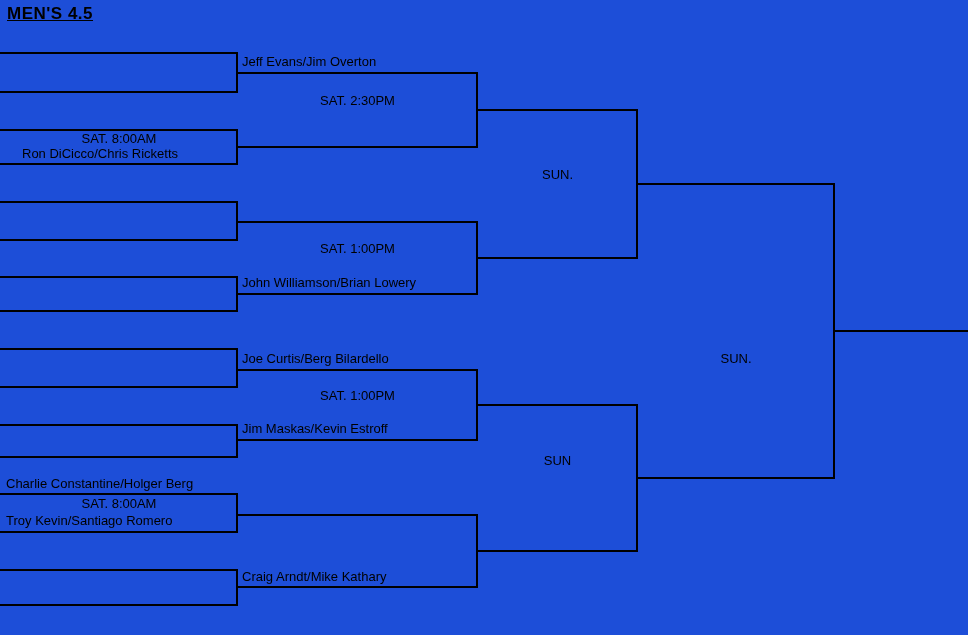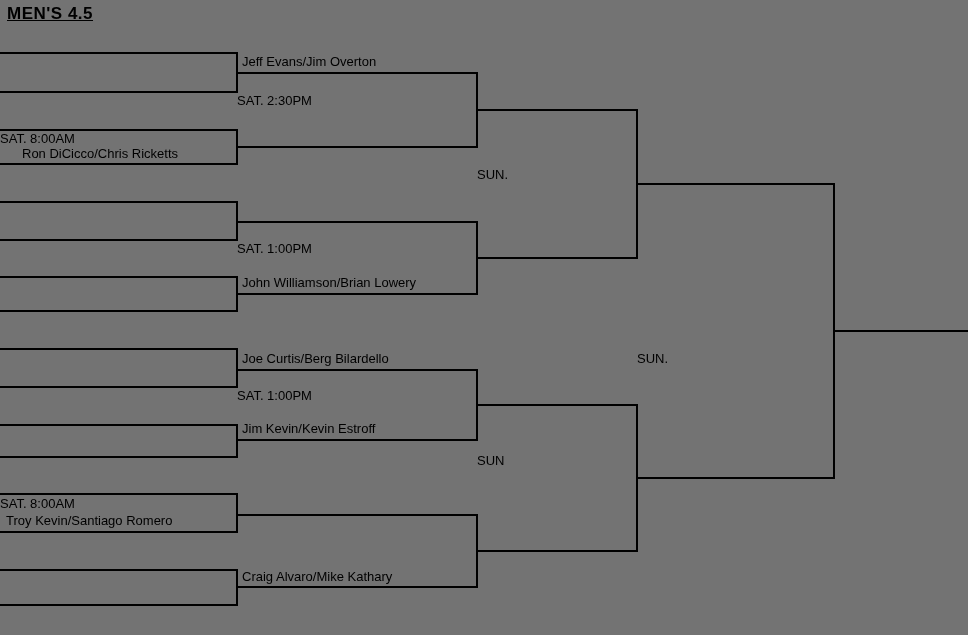--- a/index.html
+++ b/index.html
@@ -1,34 +1,34 @@
 <!DOCTYPE html>
 <html><head>
 <meta charset="utf-8">
 <style>
   html, body { margin: 0; padding: 0; background: #ffffff; }
   #bracket {
     position: relative;
     width: 968px;
     height: 635px;
-    background: #737373;
+    background: #1d4ed8;
     font-family: "Liberation Sans", sans-serif;
     color: #000000;
     overflow: hidden;
   }
   .hl { position: absolute; height: 2px; background: #000000; }
   .vl { position: absolute; width: 2px; background: #000000; }
   .lbl {
     position: absolute;
     font-size: 13px;
     line-height: 14px;
     white-space: nowrap;
     color: #000000;
   }
-  .ctr { }
+  .ctr { text-align: center; }
   .title {
     position: absolute;
     left: 7px; top: 4px;
     font-size: 17px;
     font-weight: bold;
     letter-spacing: 0.5px;
     text-decoration: underline;
     color: #000000;
   }
 </style>
@@ -89,33 +89,34 @@
 
   <div class="hl" style="left:637px;top:183px;width:198px"></div>
   <div class="hl" style="left:637px;top:477px;width:198px"></div>
 
   <div class="vl" style="left:833px;top:183px;height:296px"></div>
   <div class="hl" style="left:834px;top:330px;width:134px"></div>
 
   <div class="lbl ctr" style="left:0;top:132px;width:238px">SAT. 8:00AM</div>
   <div class="lbl" style="left:22px;top:147px">Ron DiCicco/Chris Ricketts</div>
 
+  <div class="lbl" style="left:6px;top:477px">Charlie Constantine/Holger Berg</div>
   <div class="lbl ctr" style="left:0;top:497px;width:238px">SAT. 8:00AM</div>
   <div class="lbl" style="left:6px;top:514px">Troy Kevin/Santiago Romero</div>
 
   <div class="lbl" style="left:242px;top:55px">Jeff Evans/Jim Overton</div>
   <div class="lbl ctr" style="left:237px;top:94px;width:241px">SAT. 2:30PM</div>
 
   <div class="lbl ctr" style="left:237px;top:242px;width:241px">SAT. 1:00PM</div>
   <div class="lbl" style="left:242px;top:276px">John Williamson/Brian Lowery</div>
 
   <div class="lbl" style="left:242px;top:352px">Joe Curtis/Berg Bilardello</div>
   <div class="lbl ctr" style="left:237px;top:389px;width:241px">SAT. 1:00PM</div>
-  <div class="lbl" style="left:242px;top:422px">Jim Kevin/Kevin Estroff</div>
+  <div class="lbl" style="left:242px;top:422px">Jim Maskas/Kevin Estroff</div>
 
-  <div class="lbl" style="left:242px;top:570px">Craig Alvaro/Mike Kathary</div>
+  <div class="lbl" style="left:242px;top:570px">Craig Arndt/Mike Kathary</div>
 
   <div class="lbl ctr" style="left:477px;top:168px;width:161px">SUN.</div>
   <div class="lbl ctr" style="left:477px;top:454px;width:161px">SUN</div>
 
   <div class="lbl ctr" style="left:637px;top:352px;width:198px">SUN.</div>
 
 </div>
 
 </body></html>

